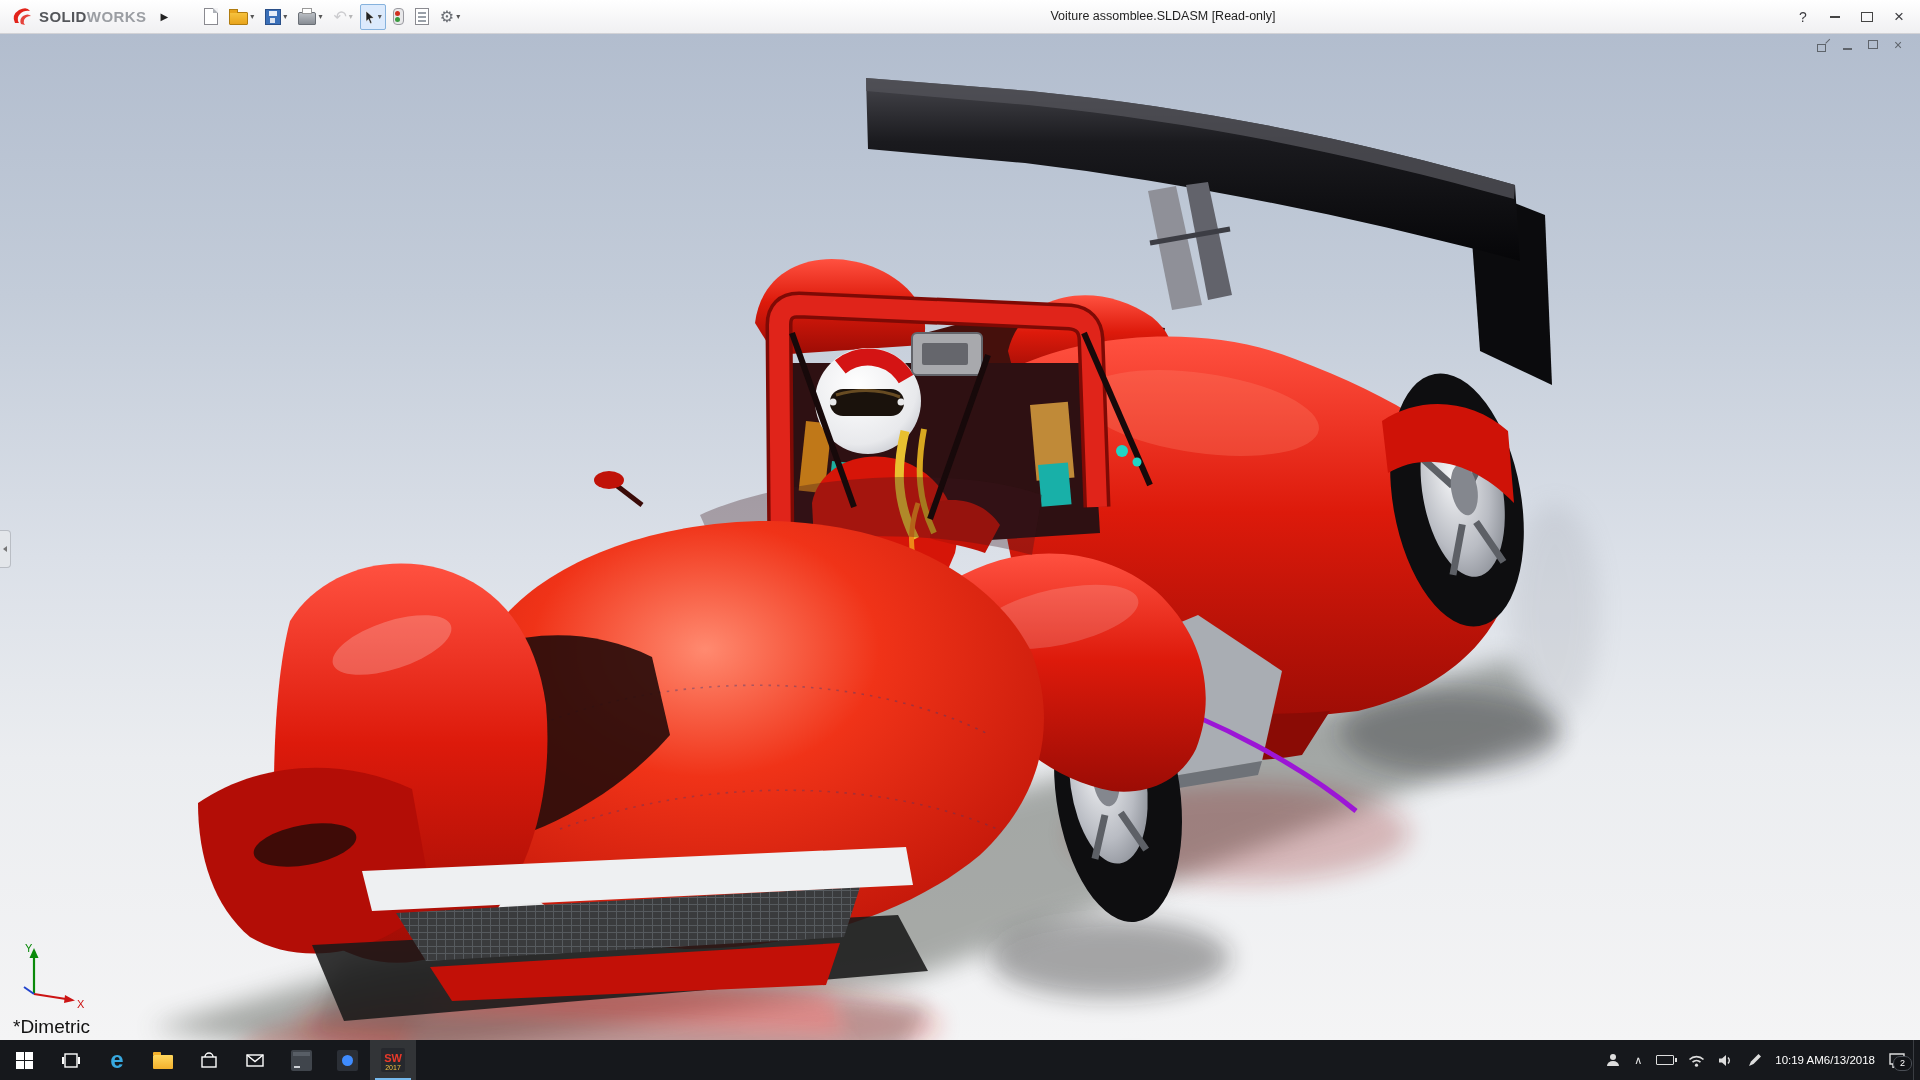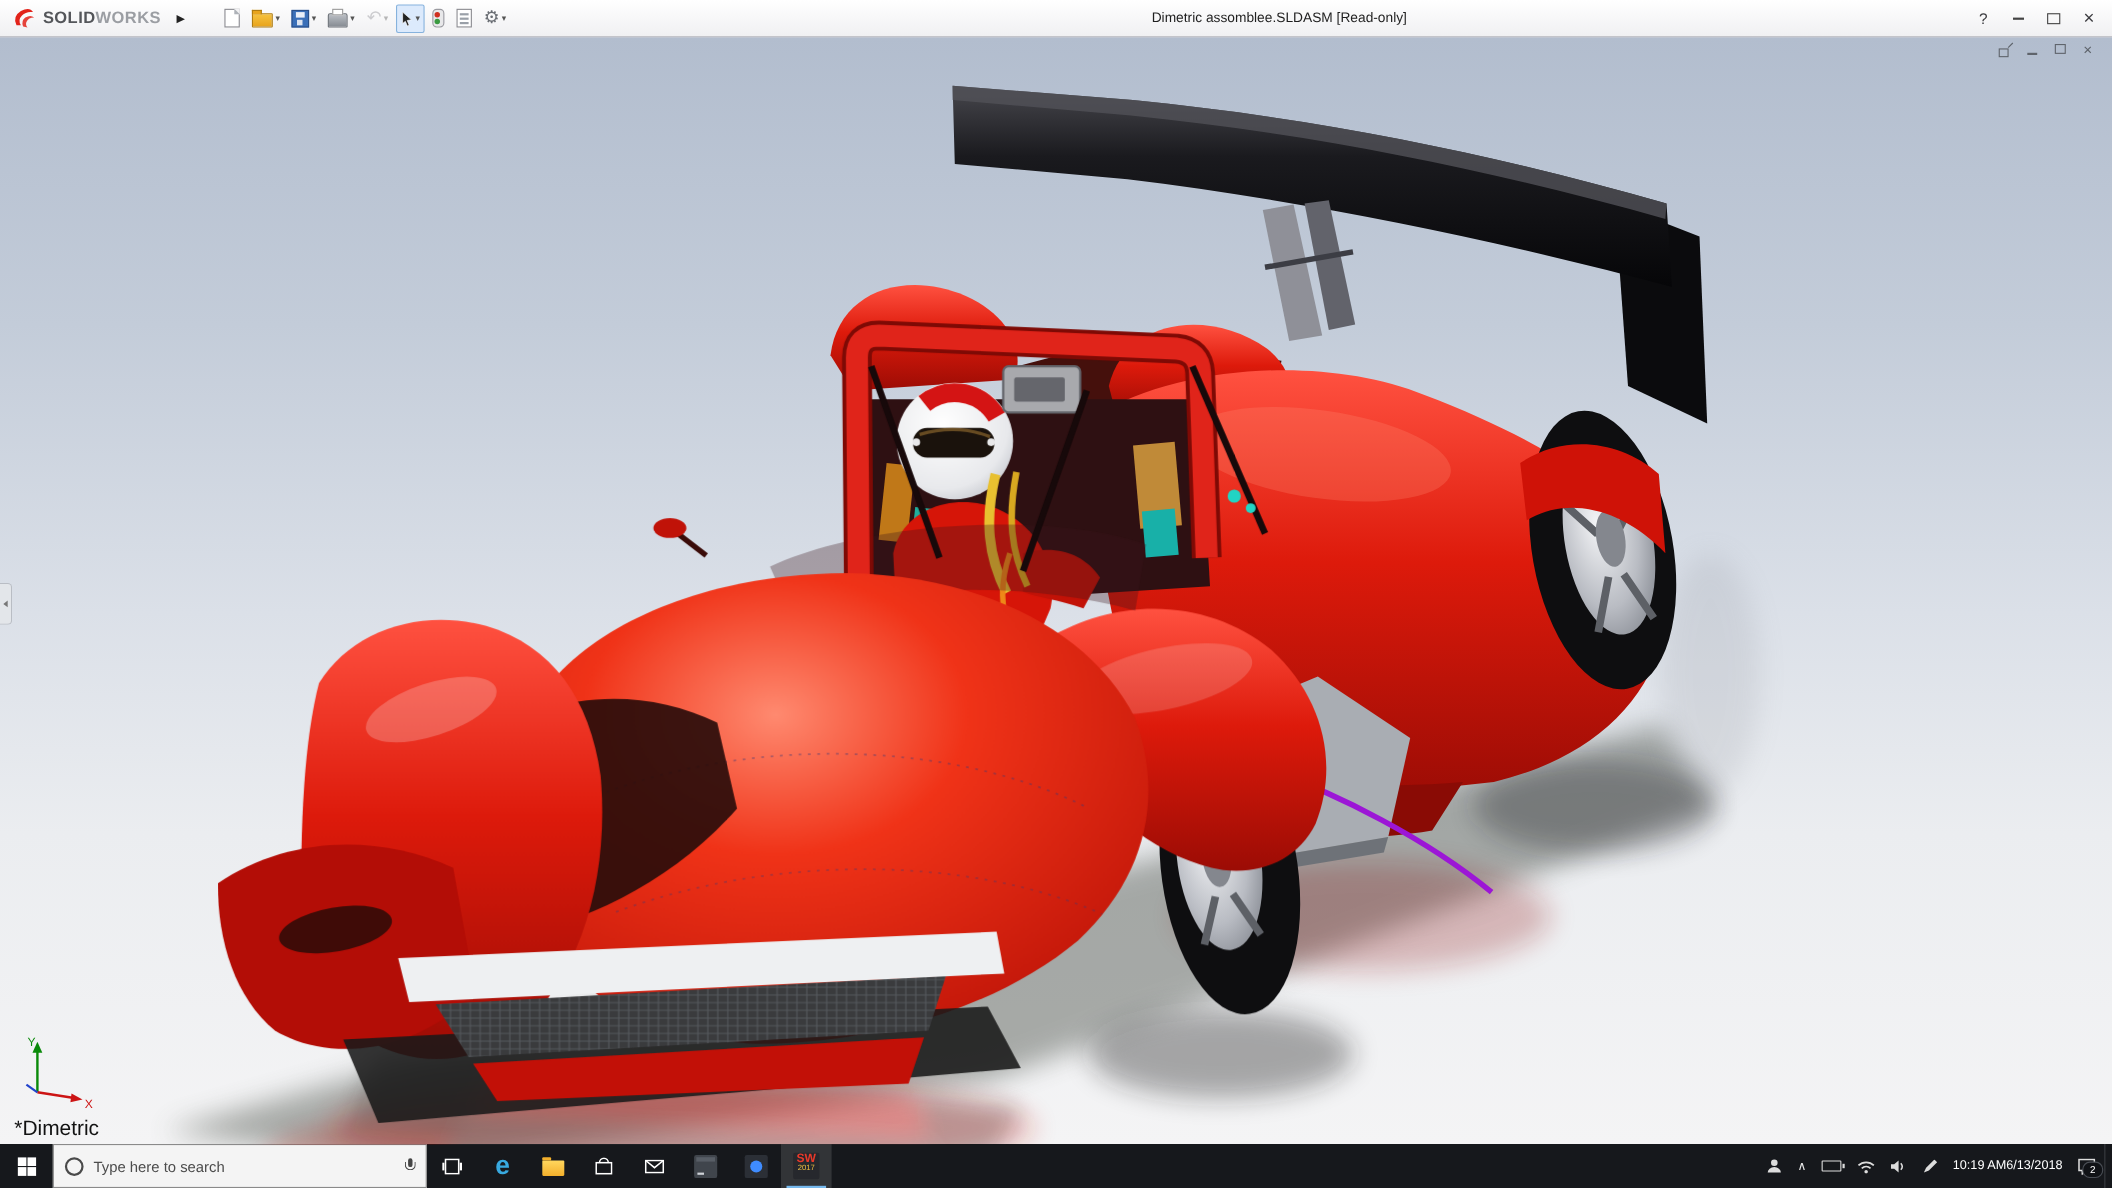--- a/index.html
+++ b/index.html
@@ -77,21 +77,21 @@
   .search-text{flex:1;font-size:13.5px;color:#4c4c4c;}
   .mic{width:9px;height:14px;position:relative;flex:none;}
   .mic::before{content:"";position:absolute;left:2.5px;top:0;width:4px;height:8px;background:#444;border-radius:2px;}
   .mic::after{content:"";position:absolute;left:0;top:3px;width:8px;height:7px;border:1.5px solid #444;border-top:none;border-radius:0 0 5px 5px;}
   .tb-app{width:46px;display:flex;align-items:center;justify-content:center;position:relative;}
   .tb-app.active{background:rgba(255,255,255,.12);}
   .tb-app.active::after{content:"";position:absolute;left:5px;right:5px;bottom:0;height:2px;background:#76b9ed;}
   .edge-e{font-weight:bold;font-size:24px;color:#38a9e0;line-height:24px;}
   .folder{width:20px;height:14px;background:linear-gradient(#ffd75e,#f3b02c);border-radius:1px;position:relative;margin-top:3px;}
   .folder::before{content:"";position:absolute;top:-3px;left:0;width:8px;height:3px;background:#f3b02c;border-radius:1px 1px 0 0;}
-  .sw-icon{width:24px;height:24px;background:#26282d;border-radius:2px;display:flex;flex-direction:column;align-items:center;justify-content:flex-start;}
+  .sw-icon{width:24px;height:24px;background:#26282d;border-radius:2px;display:flex;flex-direction:column;align-items:center;justify-content:flex-end;}
   .sw-mark{color:#e8392a;font-weight:bold;font-size:11px;line-height:11px;}
   .sw-year{color:#f0c040;font-size:7px;line-height:8px;}
   .app-dark1{width:21px;height:21px;background:#40454c;border-radius:2px;position:relative;}
   .app-dark1::before{content:"";position:absolute;top:2px;left:2px;right:2px;height:4px;background:#585e66;}
   .app-dark1::after{content:"";position:absolute;bottom:3px;left:3px;width:6px;height:2px;background:#cfd3d8;}
   .app-dark2{width:21px;height:21px;background:#2b2f36;border-radius:2px;position:relative;}
   .app-dark2::before{content:"";position:absolute;top:5px;left:5px;width:11px;height:11px;border-radius:50%;background:#3f8cff;}
   .tb-tray{margin-left:auto;display:flex;align-items:center;gap:14px;padding:0 8px;}
   .tray-ico{display:flex;align-items:center;justify-content:center;}
   .chev{font-size:11px;color:#e8e8e8;}
@@ -149,21 +149,21 @@
         </div>
       <div class="tb-btn">
           <span class="ico-props"></span>
         </div>
       <div class="tb-btn">
           <span class="ico-gear">⚙</span>
           <span class="tb-caret">▾</span>
         </div>
     </div>
 
-    <div class="doc-title">Dimetric assomblee.SLDASM [Read-only]</div>
+    <div class="doc-title">Voiture assomblee.SLDASM [Read-only]</div>
 
     <div class="tb-win">
       <div class="wc wc-help">?</div>
       <div class="wc wc-min"></div>
       <div class="wc wc-max"></div>
       <div class="wc wc-close">×</div>
     </div>
   </header>
 
   <main class="viewport">
@@ -350,25 +350,20 @@
   <footer class="taskbar">
     <div class="tb-start">
       <svg width="17" height="17" viewBox="0 0 17 17">
         <rect x="0" y="0" width="8" height="8" fill="#fff"></rect>
           <rect x="9" y="0" width="8" height="8" fill="#fff"></rect>
         <rect x="0" y="9" width="8" height="8" fill="#fff"></rect>
           <rect x="9" y="9" width="8" height="8" fill="#fff"></rect>
       </svg>
     </div>
 
-    <div class="tb-search">
-      <span class="search-ring"></span>
-      <span class="search-text">Type here to search</span>
-      <span class="mic"></span>
-    </div>
 
     <div class="tb-app">
       <svg width="18" height="15" viewBox="0 0 18 15">
         <rect x="3" y="1" width="12" height="13" fill="none" stroke="#fff" stroke-width="1.4"></rect>
         <rect x="0" y="4" width="2" height="7" fill="#fff"></rect>
           <rect x="16" y="4" width="2" height="7" fill="#fff"></rect>
       </svg>
     </div>
     <div class="tb-app">
         <span class="edge-e">e</span>

